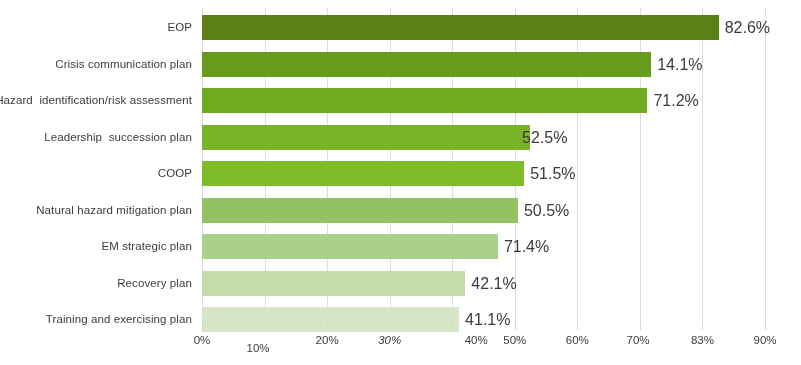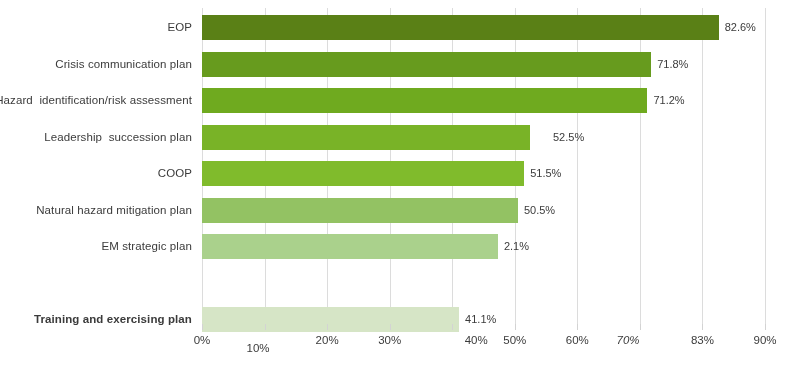--- a/index.html
+++ b/index.html
@@ -80,21 +80,21 @@
     left: 0;
     top: 0;
     height: 25px;
   }
 
   .bar-value {
     position: absolute;
     top: 0;
     height: 25px;
     line-height: 25px;
-    font-size: 11px;
+    font-size: 16px;
     color: #3b3b3b;
     white-space: nowrap;
     padding-left: 6px;
   }
 
   
   .x-axis {
     position: absolute;
     left: 202px;
     top: 330px;
@@ -137,71 +137,76 @@
       </div>
     <div class="rows">
         <div class="row" style="top: 7px;">
           <div class="row-label" style="color: rgb(59, 59, 59);">EOP</div>
           <div class="bar" title="EOP 82.6%" style="width: 516.709px; background: rgb(90, 128, 22);"></div>
           <div class="bar-value" style="left: 516.709px; color: rgb(59, 59, 59);">82.6%</div>
         </div>
         <div class="row" style="top: 43.5px;">
           <div class="row-label" style="color: rgb(59, 59, 59);">Crisis communication plan</div>
           <div class="bar" title="Crisis communication plan 71.8%" style="width: 449.149px; background: rgb(103, 155, 30);"></div>
-          <div class="bar-value" style="left: 449.149px; color: rgb(59, 59, 59);">71.8%</div>
+          <div class="bar-value" style="left: 449.149px; color: rgb(59, 59, 59);">14.1%</div>
         </div>
         <div class="row" style="top: 80px;">
           <div class="row-label" style="color: rgb(59, 59, 59);">Hazard  identification/risk assessment</div>
           <div class="bar" title="Hazard  identification/risk assessment 71.2%" style="width: 445.396px; background: rgb(111, 170, 31);"></div>
           <div class="bar-value" style="left: 445.396px; color: rgb(59, 59, 59);">71.2%</div>
         </div>
         <div class="row" style="top: 116.5px;">
           <div class="row-label" style="color: rgb(59, 59, 59);">Leadership  succession plan</div>
           <div class="bar" title="Leadership  succession plan 52.5%" style="width: 328.417px; background: rgb(121, 179, 39);"></div>
-          <div class="bar-value" style="left: 345px; color: rgb(59, 59, 59);">52.5%</div>
+          <div class="bar-value" style="left: 314px; color: rgb(59, 59, 59);">52.5%</div>
         </div>
         <div class="row" style="top: 153px;">
           <div class="row-label" style="color: rgb(59, 59, 59);">COOP</div>
           <div class="bar" title="COOP 51.5%" style="width: 322.161px; background: rgb(128, 187, 44);"></div>
           <div class="bar-value" style="left: 322.161px; color: rgb(59, 59, 59);">51.5%</div>
         </div>
         <div class="row" style="top: 189.5px;">
           <div class="row-label" style="color: rgb(59, 59, 59);">Natural hazard mitigation plan</div>
           <div class="bar" title="Natural hazard mitigation plan 50.5%" style="width: 315.906px; background: rgb(147, 194, 99);"></div>
           <div class="bar-value" style="left: 315.906px; color: rgb(59, 59, 59);">50.5%</div>
         </div>
         <div class="row" style="top: 226px;">
           <div class="row-label" style="color: rgb(59, 59, 59);">EM strategic plan</div>
           <div class="bar" title="EM strategic plan 47.3%" style="width: 295.888px; background: rgb(170, 209, 140);"></div>
-          <div class="bar-value" style="left: 295.888px; color: rgb(59, 59, 59);">2.1%</div>
+          <div class="bar-value" style="left: 295.888px; color: rgb(59, 59, 59);">71.4%</div>
+        </div>
+        <div class="row" style="top: 262.5px;">
+          <div class="row-label" style="color: rgb(59, 59, 59);">Recovery plan</div>
+          <div class="bar" title="Recovery plan 42.1%" style="width: 263.359px; background: rgb(194, 220, 171);"></div>
+          <div class="bar-value" style="left: 263.359px; color: rgb(59, 59, 59);">42.1%</div>
         </div>
         <div class="row" style="top: 299px;">
-          <div class="row-label" style="color: rgb(59, 59, 59); font-weight: bold;">Training and exercising plan</div>
+          <div class="row-label" style="color: rgb(59, 59, 59);">Training and exercising plan</div>
           <div class="bar" title="Training and exercising plan 41.1%" style="width: 257.103px; background: rgb(214, 229, 198);"></div>
           <div class="bar-value" style="left: 257.103px; color: rgb(59, 59, 59);">41.1%</div>
         </div>
       </div>
   </div>
 
   <div class="x-axis">
       <div class="tick-mark" style="left: 0px;"></div>
       <div class="tick-label" style="left: 0px; color: rgb(59, 59, 59);">0%</div>
       <div class="tick-mark" style="left: 62.5556px;"></div>
       <div class="tick-label" style="left: 56px; color: rgb(59, 59, 59); margin-top: 8px;">10%</div>
       <div class="tick-mark" style="left: 125.111px;"></div>
       <div class="tick-label" style="left: 125.111px; color: rgb(59, 59, 59);">20%</div>
       <div class="tick-mark" style="left: 187.667px;"></div>
-      <div class="tick-label" style="left: 187.667px; color: rgb(59, 59, 59);">30%</div>
+      <div class="tick-label" style="left: 187.667px; color: rgb(59, 59, 59); font-style: italic;">30%</div>
       <div class="tick-mark" style="left: 250.222px;"></div>
       <div class="tick-label" style="left: 250.222px; color: rgb(59, 59, 59); margin-left: 24px;">40%</div>
       <div class="tick-mark" style="left: 312.778px;"></div>
       <div class="tick-label" style="left: 312.778px; color: rgb(59, 59, 59);">50%</div>
       <div class="tick-mark" style="left: 375.333px;"></div>
       <div class="tick-label" style="left: 375.333px; color: rgb(59, 59, 59);">60%</div>
       <div class="tick-mark" style="left: 437.889px;"></div>
-      <div class="tick-label" style="left: 426px; color: rgb(59, 59, 59); font-style: italic;">70%</div>
+      <div class="tick-label" style="left: 436px; color: rgb(59, 59, 59);">70%</div>
       <div class="tick-mark" style="left: 500.444px;"></div>
       <div class="tick-label" style="left: 500.444px; color: rgb(59, 59, 59);">83%</div>
       <div class="tick-mark" style="left: 563px;"></div>
       <div class="tick-label" style="left: 563px; color: rgb(59, 59, 59);">90%</div>
     </div>
 
 </div>
 
 </body></html>

